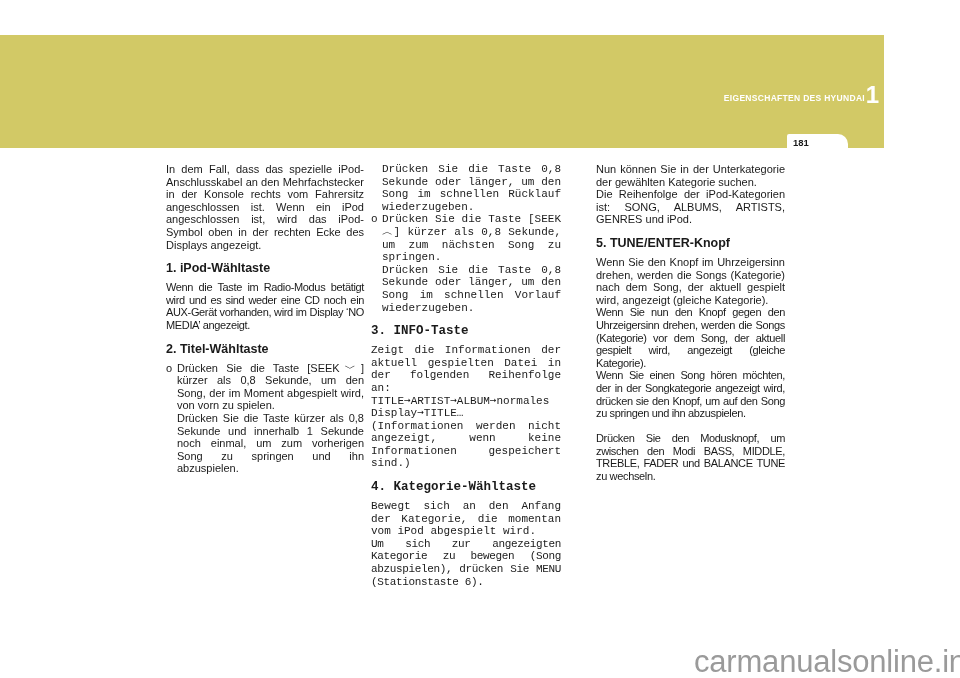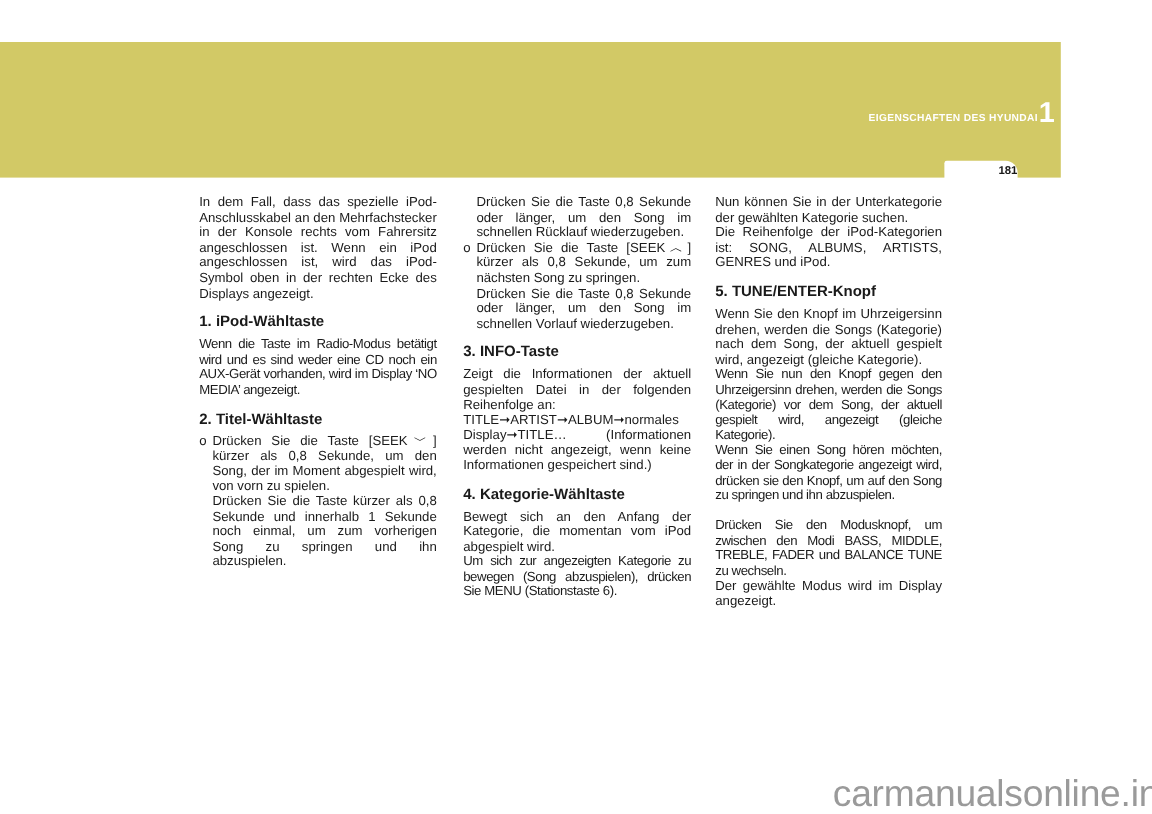--- a/index.html
+++ b/index.html
@@ -19,30 +19,30 @@
     }
     .chapter-num {
       position: absolute; right: 81px; top: 83px;
       font-size: 24px; font-weight: bold; color: #ffffff; line-height: 1;
     }
     .page-tab {
       position: absolute; left: 787px; top: 134px; width: 61px; height: 16px;
       background: #ffffff; border-top-right-radius: 10px; border-top-left-radius: 2px;
     }
     .page-num {
-      position: absolute; left: 832px; top: 137px;
+      position: absolute; left: 793px; top: 137px;
       font-size: 9.5px; font-weight: bold; color: #1a1a1a;
     }
 
     .col {
       position: absolute; top: 163px;
       font-size: 11px; line-height: 12.6px; text-align: justify;
     }
     .col-left { left: 166px; width: 198px; }
-    .col-mid { left: 386px; width: 190px; }
+    .col-mid { left: 371px; width: 190px; font-family: Liberation Mono, monospace; }
     .col-right { left: 596px; width: 189px; }
 
     .col p { margin-bottom: 0; }
     .col h3 {
       font-size: 12.5px; font-weight: bold; line-height: 14px;
       margin-top: 10px; margin-bottom: 6px; text-align: left;
     }
     .indent { padding-left: 11px; }
     .bullet { position: relative; padding-left: 11px; }
     .bullet .marker { position: absolute; left: 0; top: 0; }
@@ -94,17 +94,16 @@
 
   <div class="col col-right">
     <p>Nun können Sie in der Unterkategorie der gewählten Kategorie suchen.</p>
     <p>Die Reihenfolge der iPod-Kategorien ist: SONG, ALBUMS, ARTISTS, GENRES und iPod.</p>
     <h3>5.  TUNE/ENTER-Knopf</h3>
     <p>Wenn Sie den Knopf im Uhrzeigersinn drehen, werden die Songs (Kategorie) nach dem Song, der aktuell gespielt wird, angezeigt (gleiche Kategorie).</p>
     <p class="condensed">Wenn Sie nun den Knopf gegen den Uhrzeigersinn drehen, werden die Songs (Kategorie) vor dem Song, der aktuell gespielt wird, angezeigt (gleiche Kategorie).</p>
     <p class="condensed">Wenn Sie einen Song hören möchten, der in der Songkategorie angezeigt wird, drücken sie den Knopf, um auf den Song zu springen und ihn abzuspielen.</p>
     <div class="gap"></div>
     <p class="condensed">Drücken Sie den Modusknopf, um zwischen den Modi BASS, MIDDLE, TREBLE, FADER und BALANCE TUNE zu wechseln.</p>
-    <p>Der gewählte Modus wird im Display angezeigt.</p>
   </div>
 
   <div class="watermark">carmanualsonline.info</div>
 </div>
 
 </body></html>

